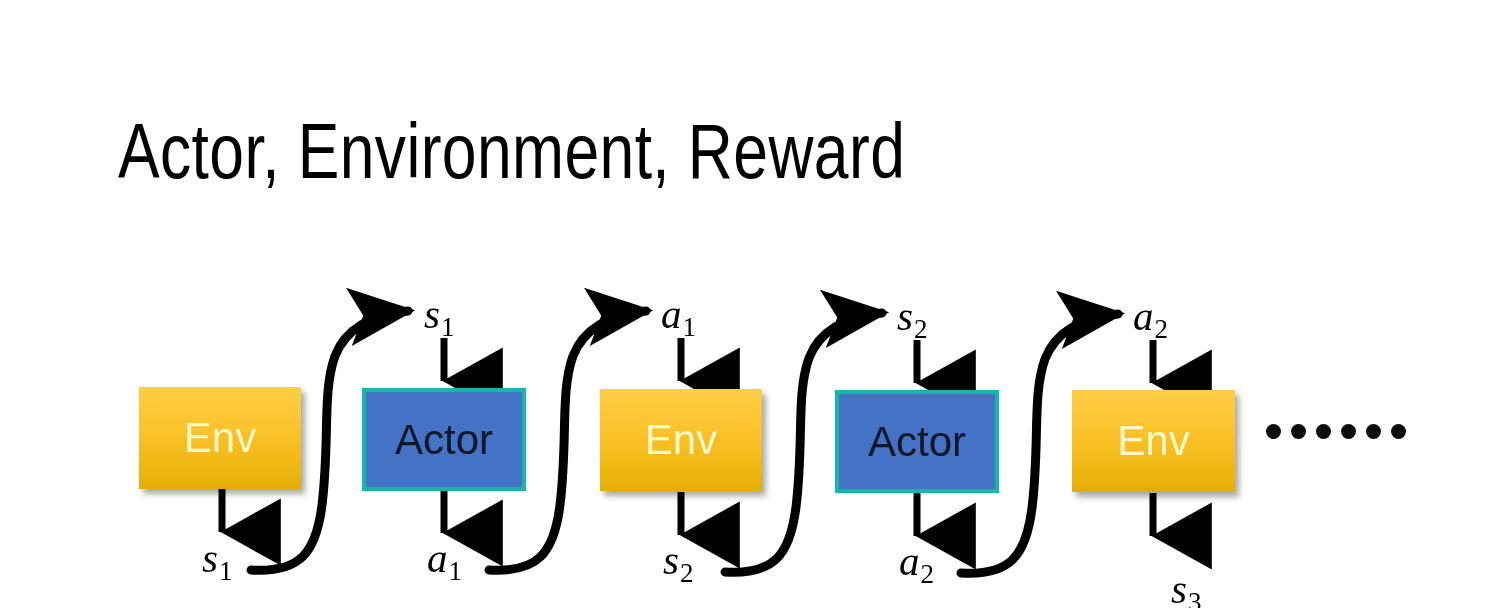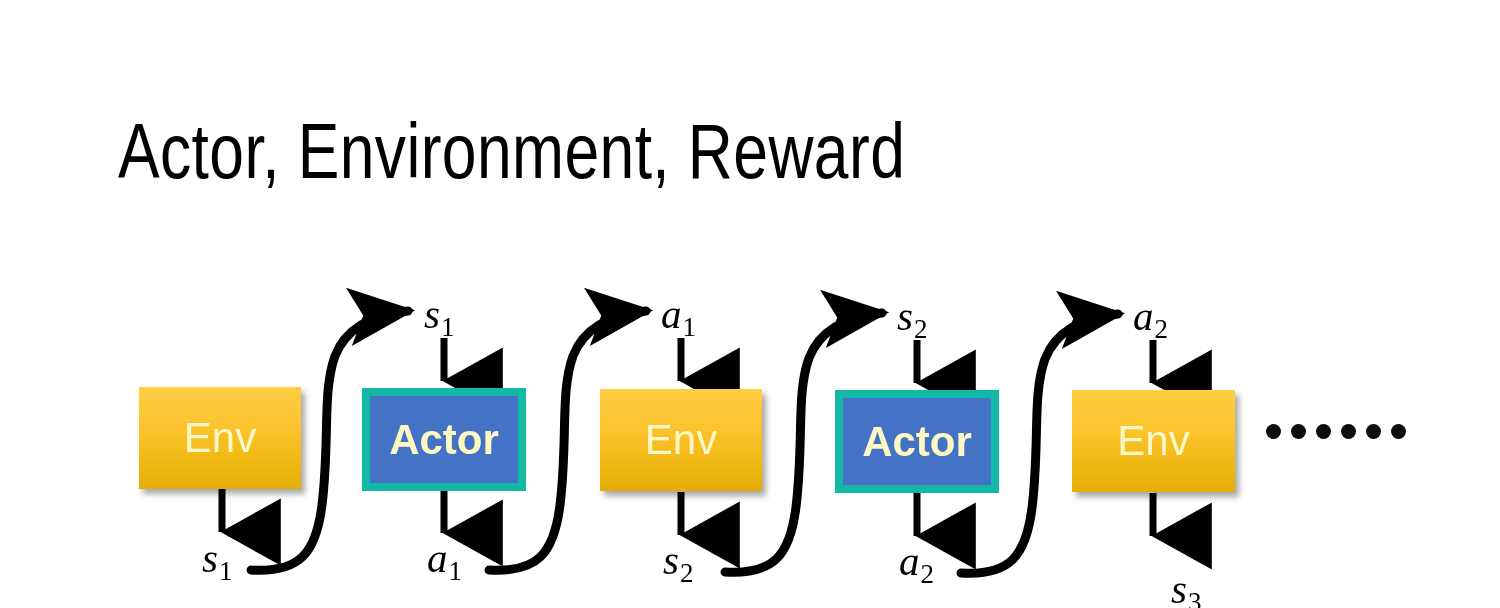--- a/index.html
+++ b/index.html
@@ -59,23 +59,22 @@
     user-select: none;
   }
   .node-env {
     background: linear-gradient(180deg, #FFCE45 0%, #FBC22B 42%, #EFB711 78%, #E3AC06 100%);
     color: #FCF8C8;
     box-shadow: 4px 5px 6px rgba(0,0,0,0.34);
     justify-content: center;
   }
   .node-actor {
     background: #4472C4;
-    border: 8px solid #14b8a6;
-    color: #fef9c3;
-    font-weight: bold;
+    border: 4px solid #14b8a6;
+    color: #0f172a;
   }
 
   
   .mathlabel {
     position: absolute;
     font-family: Liberation Serif, serif;
     font-style: italic;
     font-size: 41px;
     line-height: 1;
     color: #000000;

